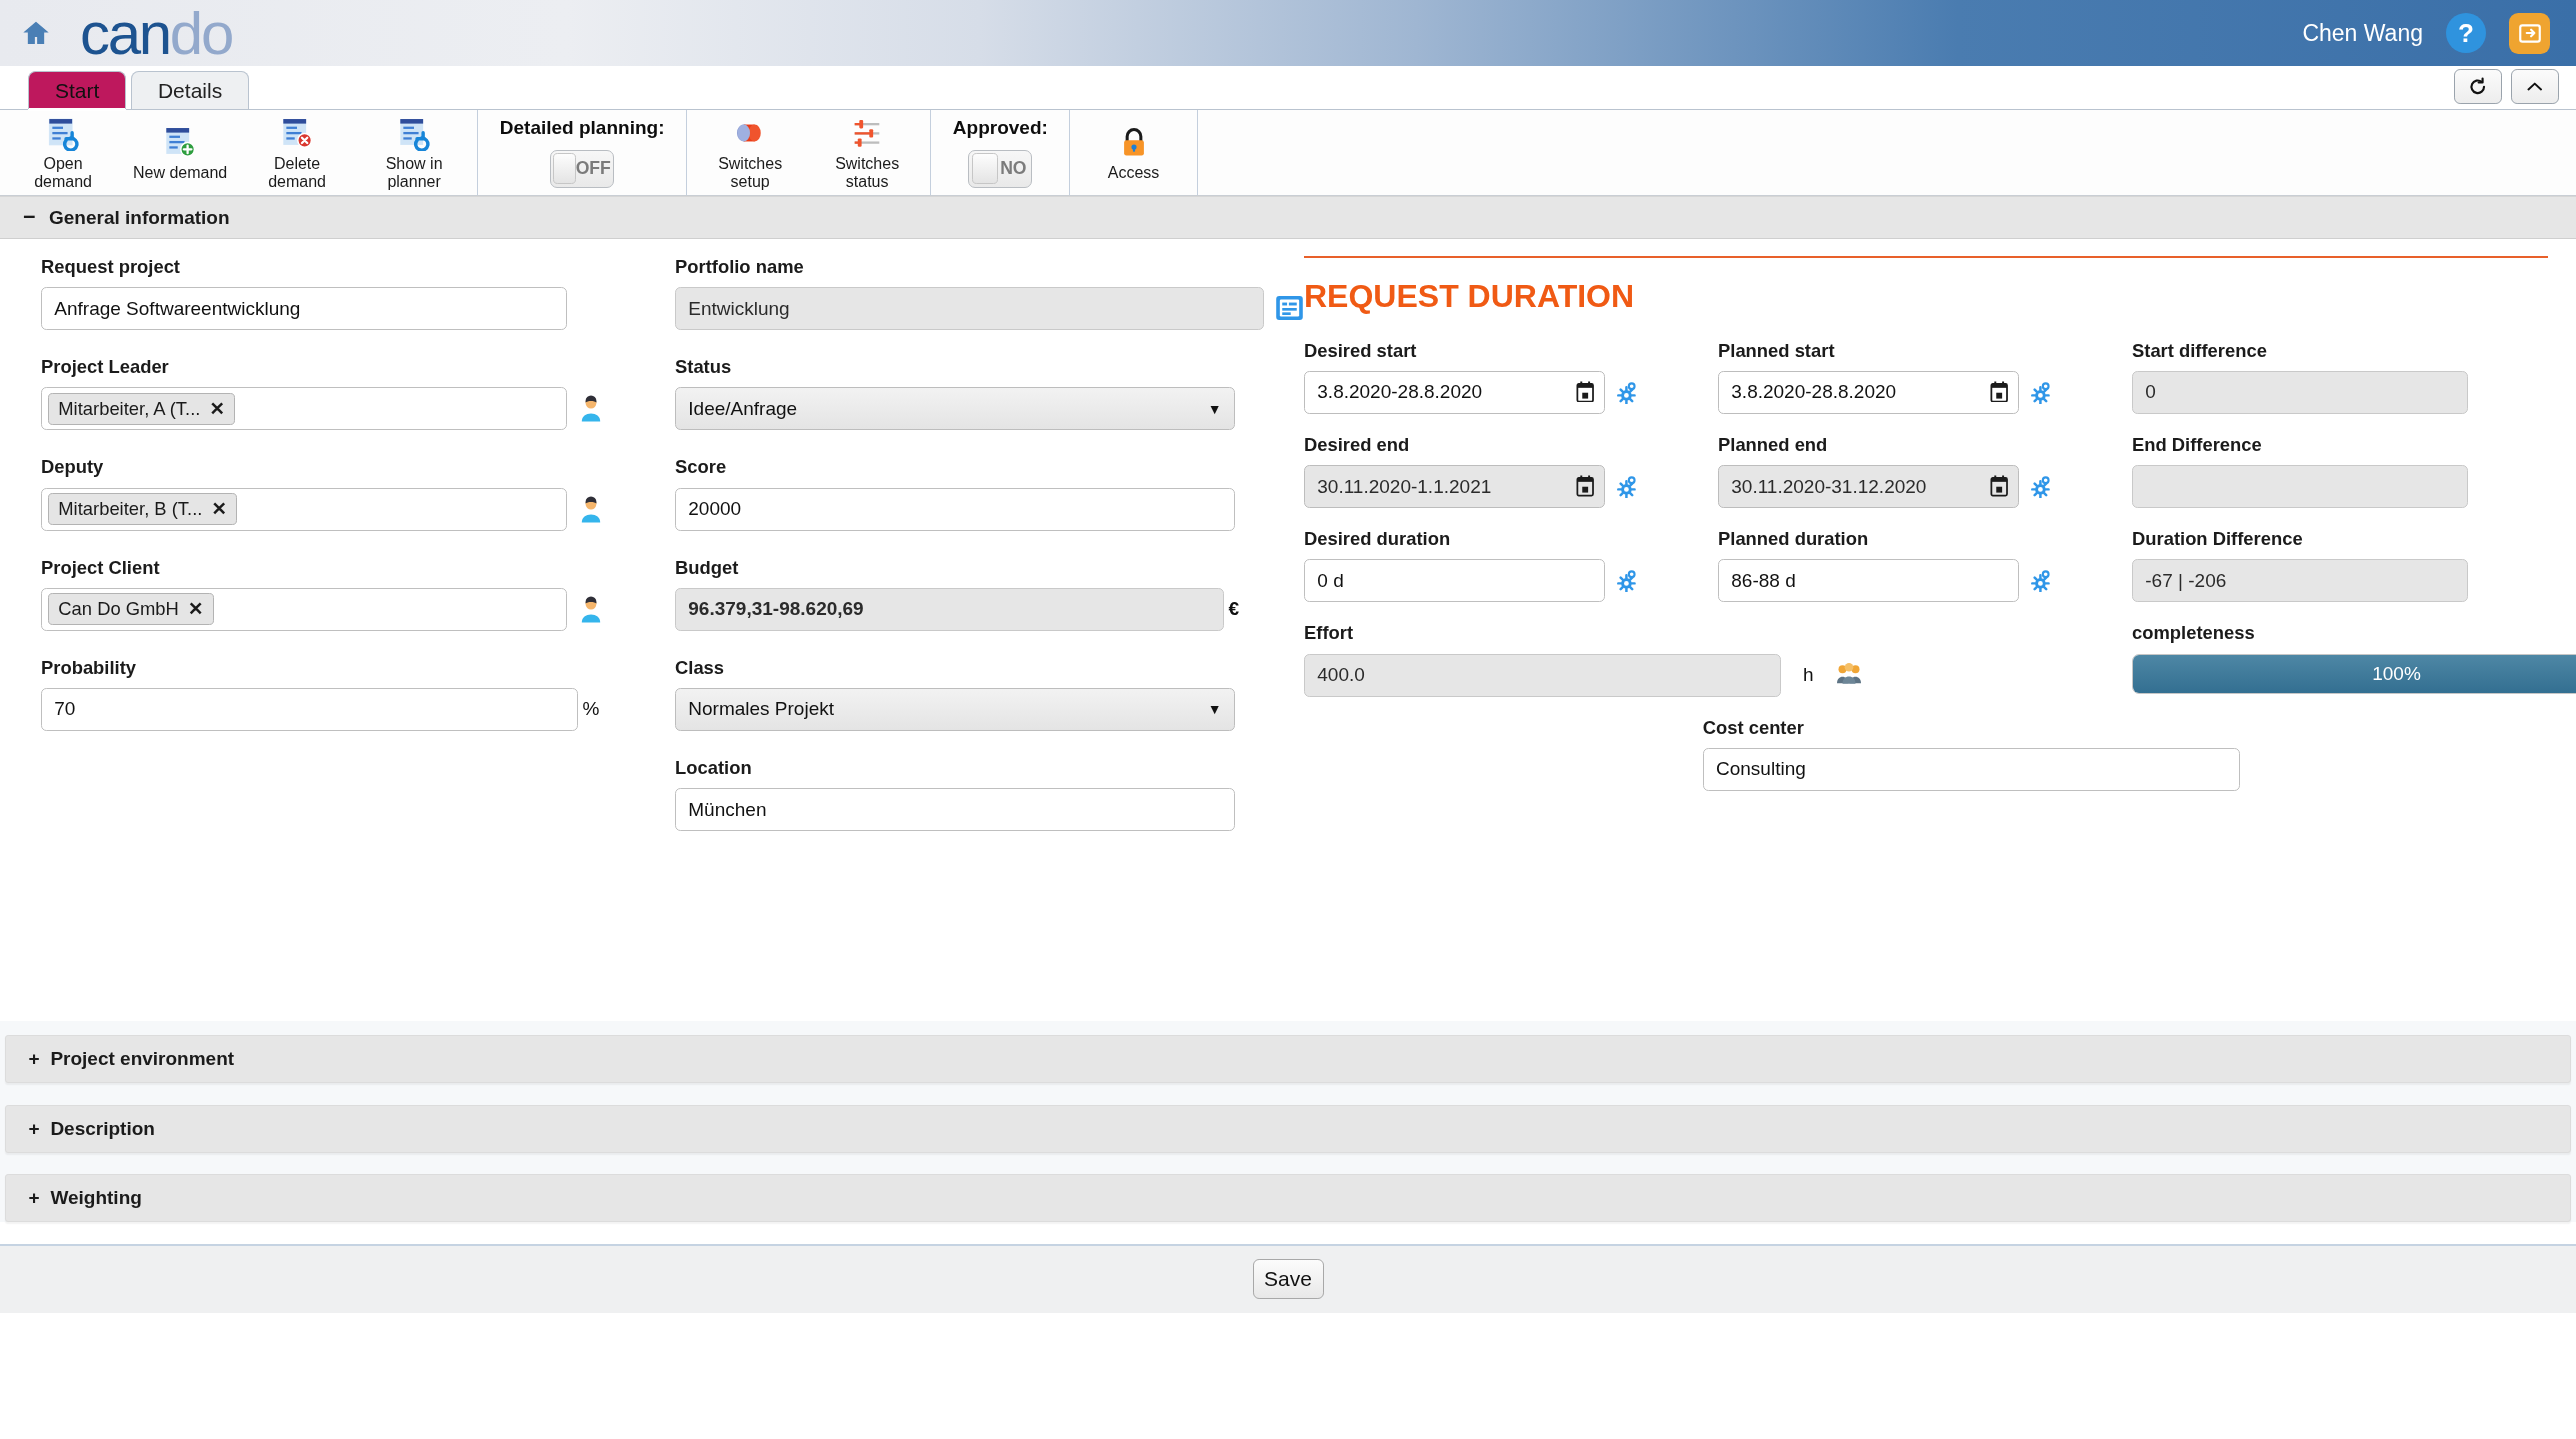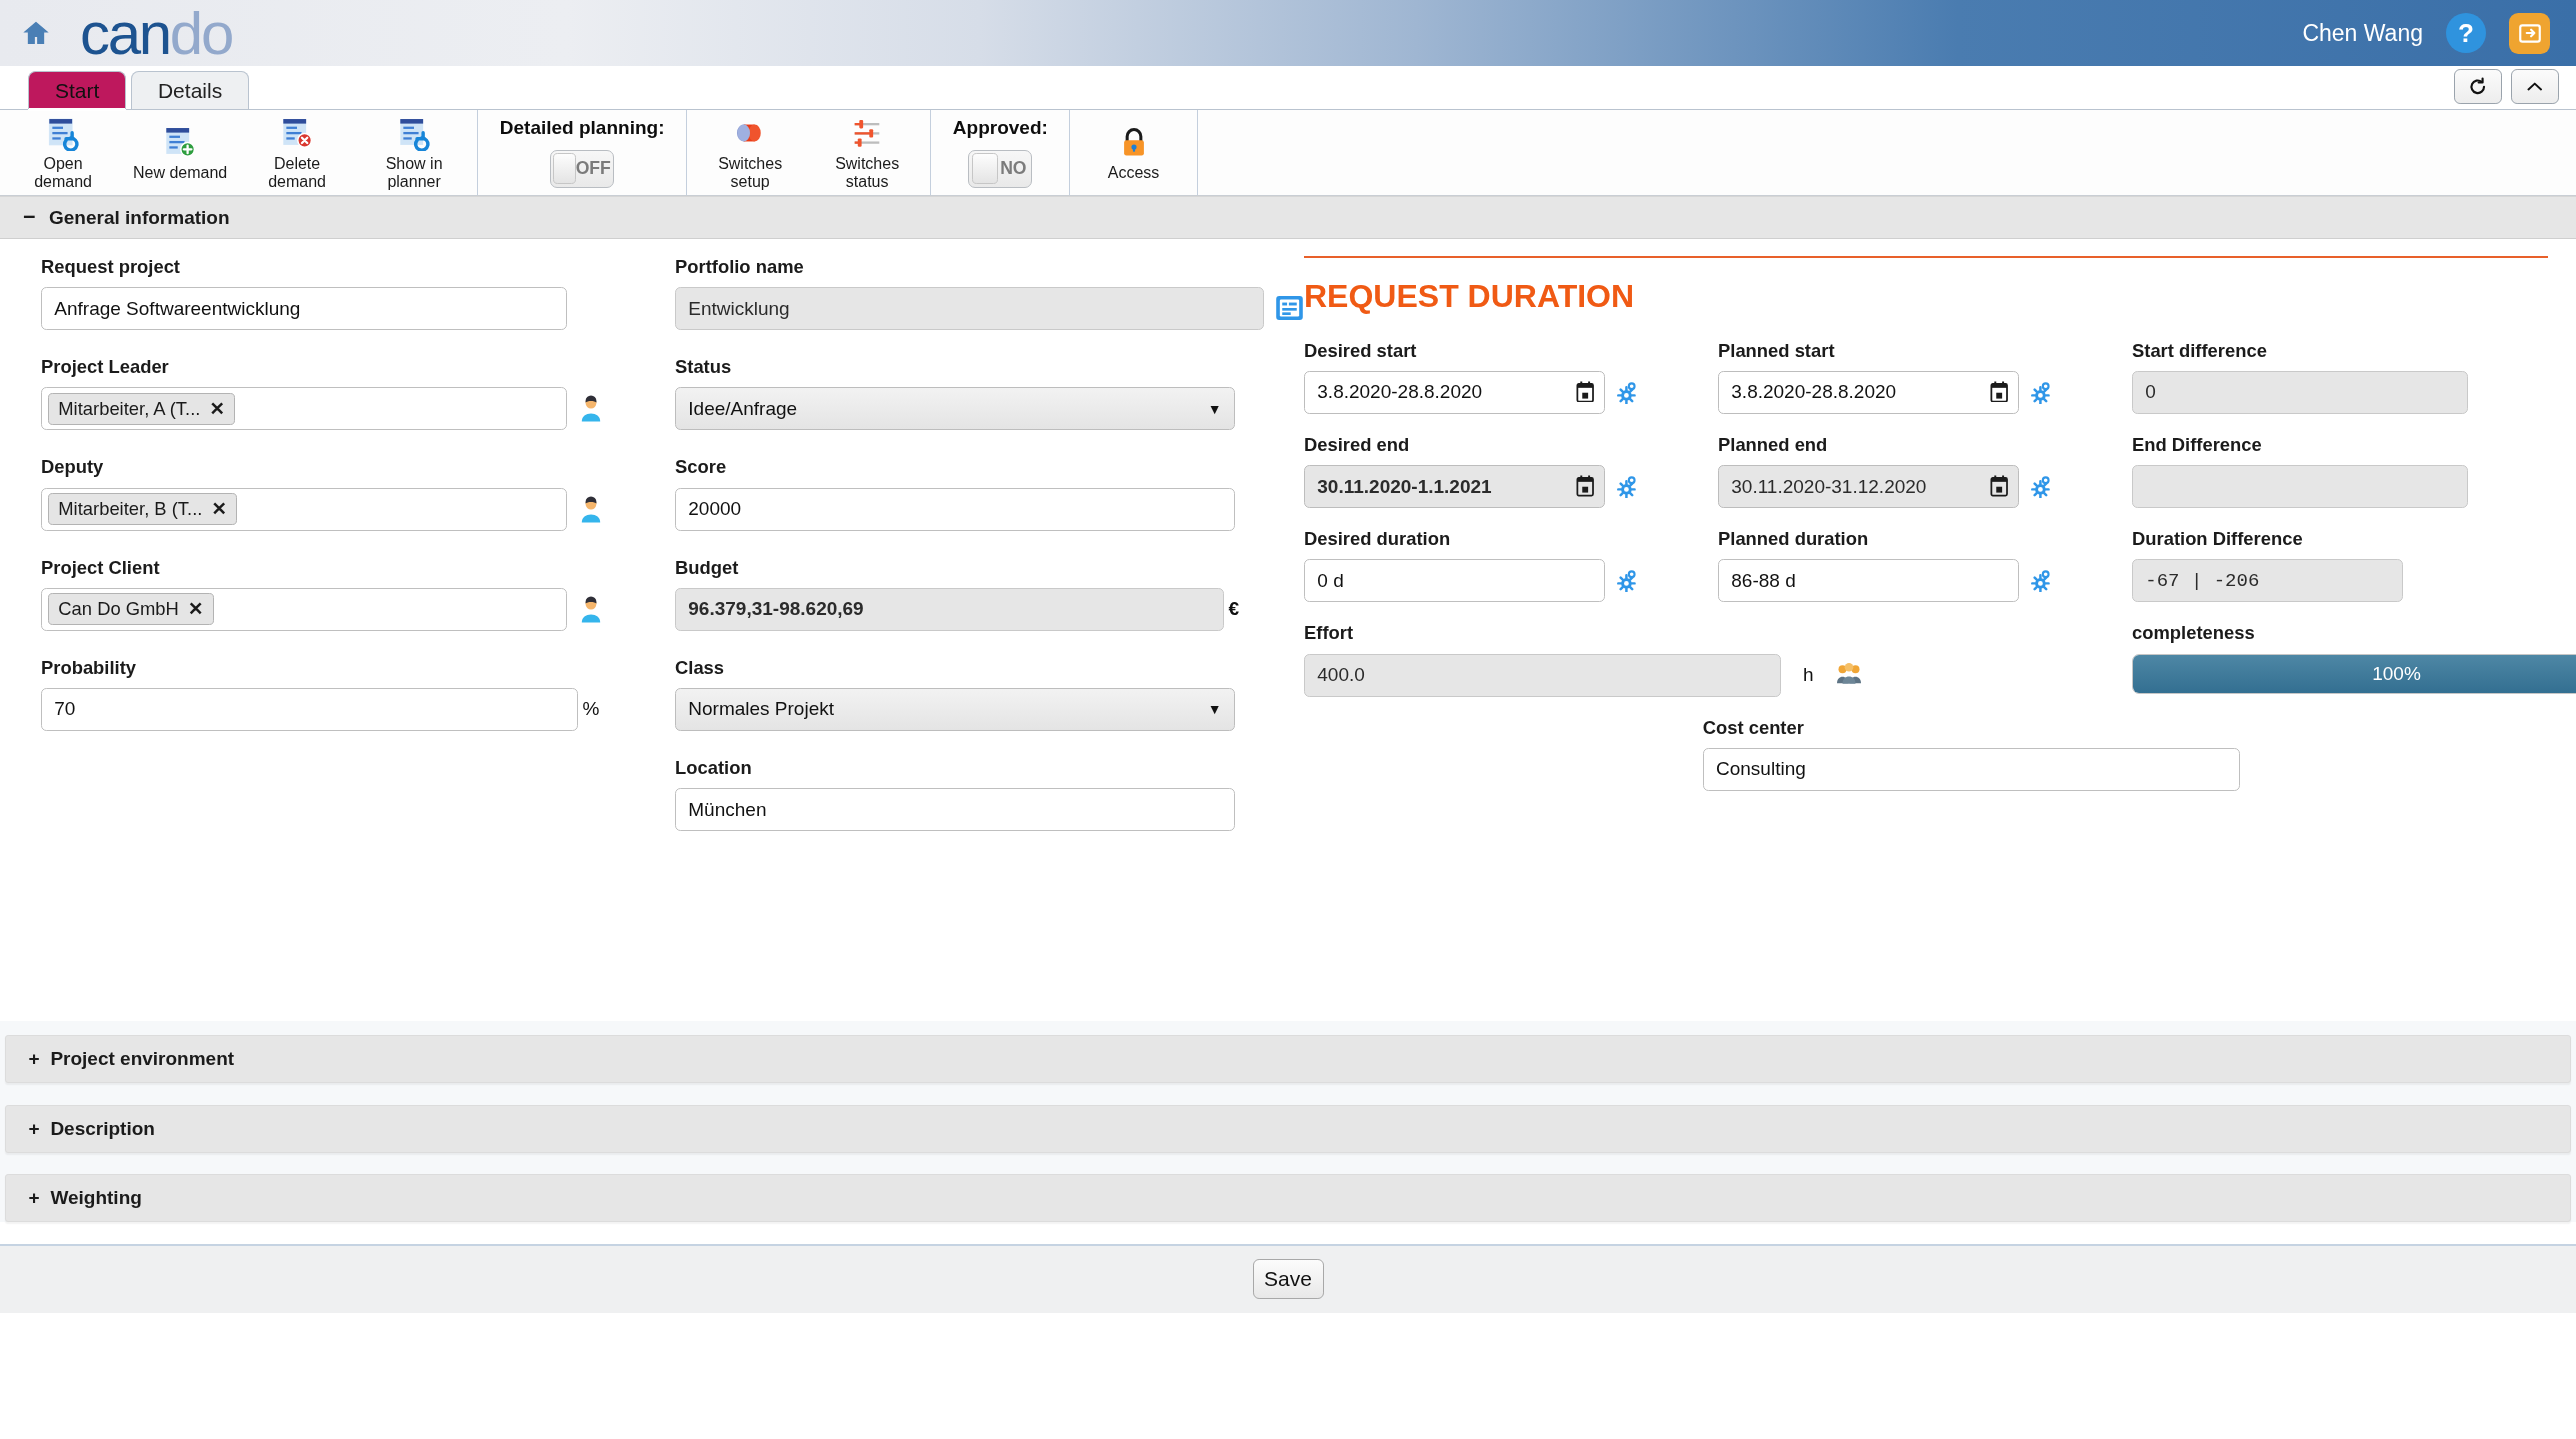--- a/index.html
+++ b/index.html
@@ -546,21 +546,21 @@
           </div>
         </div>
 
         <div>
           <span class="flabel">Start difference</span>
           <div class="inp ro" style="width:336px;">0</div>
         </div>
 
         <div class="cellpad">
           <span class="flabel">Desired end</span>
-          <div class="fctl" style="gap:0;font-weight:bold;">
+          <div class="fctl" style="gap:0;">
             <div class="datebox">
               <span>30.11.2020-1.1.2021</span>
               <span class="cal">
                 <svg width="18.4" height="21.5" viewBox="0 0 18 22">
                     <rect x="1" y="3" width="16" height="18" rx="1.5" fill="none" stroke="#1b1b1b" stroke-width="1.8"></rect>
                     <rect x="1" y="3" width="16" height="4" fill="#1b1b1b"></rect>
                     <rect x="4" y="0.5" width="2" height="4" fill="#1b1b1b"></rect>
                     <rect x="12" y="0.5" width="2" height="4" fill="#1b1b1b"></rect>
                     <rect x="6" y="12" width="6" height="6" fill="#1b1b1b"></rect>
                   </svg>
@@ -629,21 +629,21 @@
                   <circle cx="14" cy="15" r="4" fill="none" stroke="#2f96e8" stroke-width="3"></circle>
                   <path d="M14 6.5 v3 M14 20.5 v3 M5.5 15 h3 M19.5 15 h3 M8 9 l2.1 2.1 M17.9 18.9 L20 21 M20 9 l-2.1 2.1 M10.1 18.9 L8 21" stroke="#2f96e8" stroke-width="2.6" stroke-linecap="round"></path>
                   <circle cx="19.5" cy="5.5" r="3" fill="none" stroke="#2f96e8" stroke-width="2.2"></circle>
                 </svg>
             </span>
           </div>
         </div>
 
         <div>
           <span class="flabel">Duration Difference</span>
-          <div class="inp ro" style="width:271px;font-family:Liberation Mono, monospace;">-67 | -206</div>
+          <div class="inp ro" style="width:336px;">-67 | -206</div>
         </div>
 
         <div style="grid-column:1 / span 2;">
           <span class="flabel">Effort</span>
           <div class="fctl" style="gap:22px;">
             <div class="inp ro" style="width:477px;">400.0</div>
             <span class="suffix">h</span>
             <span>
               <svg width="26" height="24.5" viewBox="0 0 26 24">
                   <circle cx="6.5" cy="8" r="4" fill="#f0a637"></circle>

